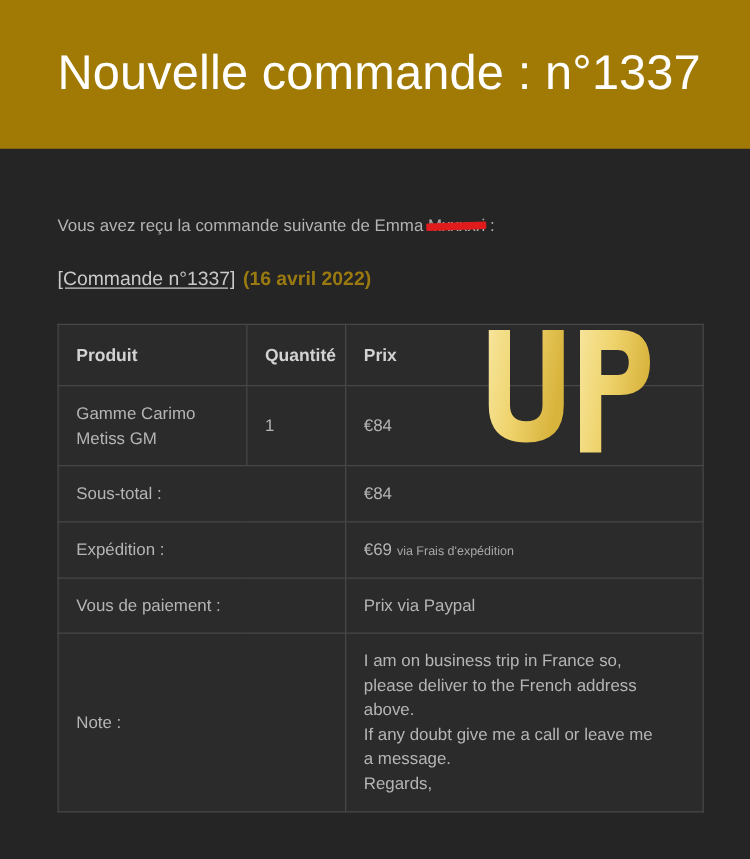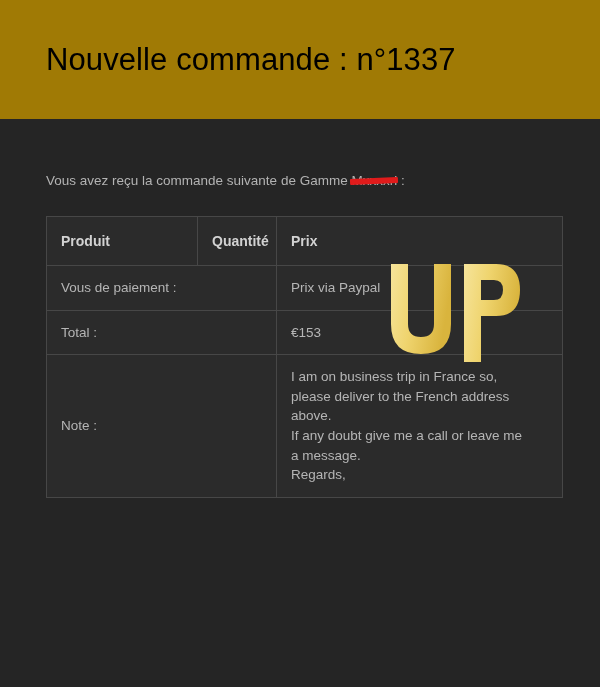--- a/index.html
+++ b/index.html
@@ -19,22 +19,22 @@
   
   .email-header {
     width: 100%;
     height: 119px;
     background: #a07a05;
     display: flex;
     align-items: center;
     padding: 0 0 0 46px;
   }
   .email-title {
-    color: #000000;
-    font-size: 31px;
+    color: #ffffff;
+    font-size: 39px;
     font-weight: 400;
     letter-spacing: 0.1px;
     line-height: 1.2;
   }
 
   
   .email-body {
     padding: 0 46px 0 46px;
     position: relative;
   }
@@ -147,45 +147,57 @@
 </head>
 <body>
 
 <div class="email-header">
   <div class="email-title">Nouvelle commande : n°1337</div>
 </div>
 
 <div class="email-body">
 
   <div class="intro-line">
-    <span>Vous avez reçu la commande suivante de Gamme </span><span class="redacted-name"><span>Mxxxxri</span><span class="strike"></span></span><span> :</span>
+    <span>Vous avez reçu la commande suivante de Emma </span><span class="redacted-name"><span>Mxxxxri</span><span class="strike"></span></span><span> :</span>
   </div>
 
+  <div class="order-line">
+    <span class="order-link">[Commande n°1337]</span><span class="order-date">(16 avril 2022)</span>
+  </div>
 
   <table class="order-table">
     <thead>
       <tr>
         <th class="col-produit">Produit</th>
         <th class="col-quantite">Quantité</th>
         <th class="col-prix">Prix</th>
       </tr>
     </thead>
     <tbody>
-
-
+      <tr>
+        <td class="product-cell">Gamme Carimo Metiss GM</td>
+        <td class="value-cell">1</td>
+        <td class="value-cell">€84</td>
+      </tr>
+
+      <tr>
+        <td class="label-cell" colspan="2">Sous-total :</td>
+        <td class="value-cell">€84</td>
+      </tr>
+
+      <tr>
+        <td class="label-cell" colspan="2">Expédition :</td>
+        <td class="value-cell"><span>€69</span><span class="shipping-via">via Frais d'expédition</span></td>
+      </tr>
 
       <tr>
         <td class="label-cell" colspan="2">Vous de paiement :</td>
         <td class="value-cell">Prix via Paypal</td>
       </tr>
 
-      <tr>
-        <td class="label-cell" colspan="2">Total :</td>
-        <td class="value-cell">€153</td>
-      </tr>
 
       <tr>
         <td class="label-cell note-label-cell" colspan="2">Note :</td>
         <td class="note-cell">I am on business trip in France so,
 please deliver to the French address
 above.
 If any doubt give me a call or leave me
 a message.
 Regards,</td>
       </tr>

